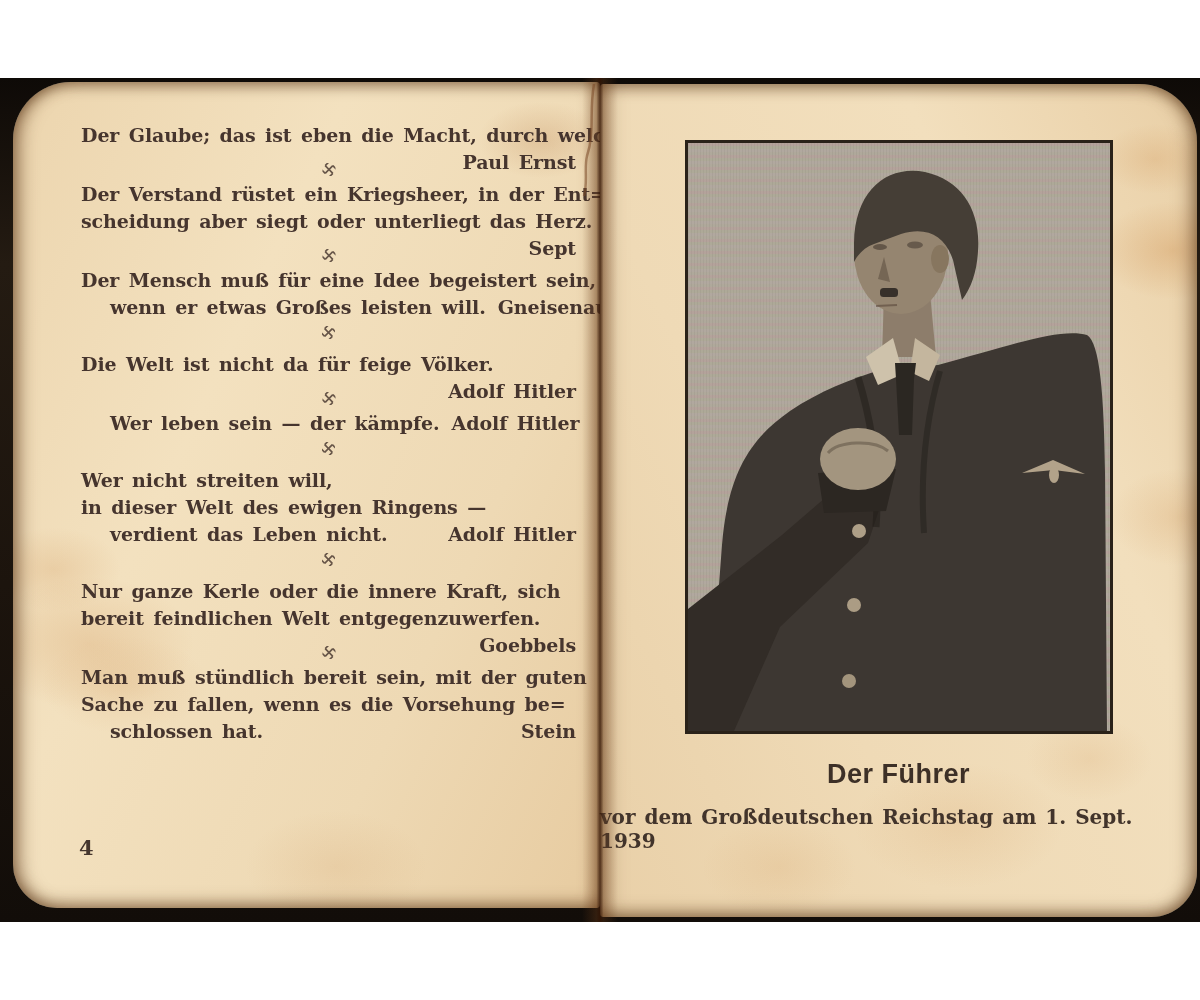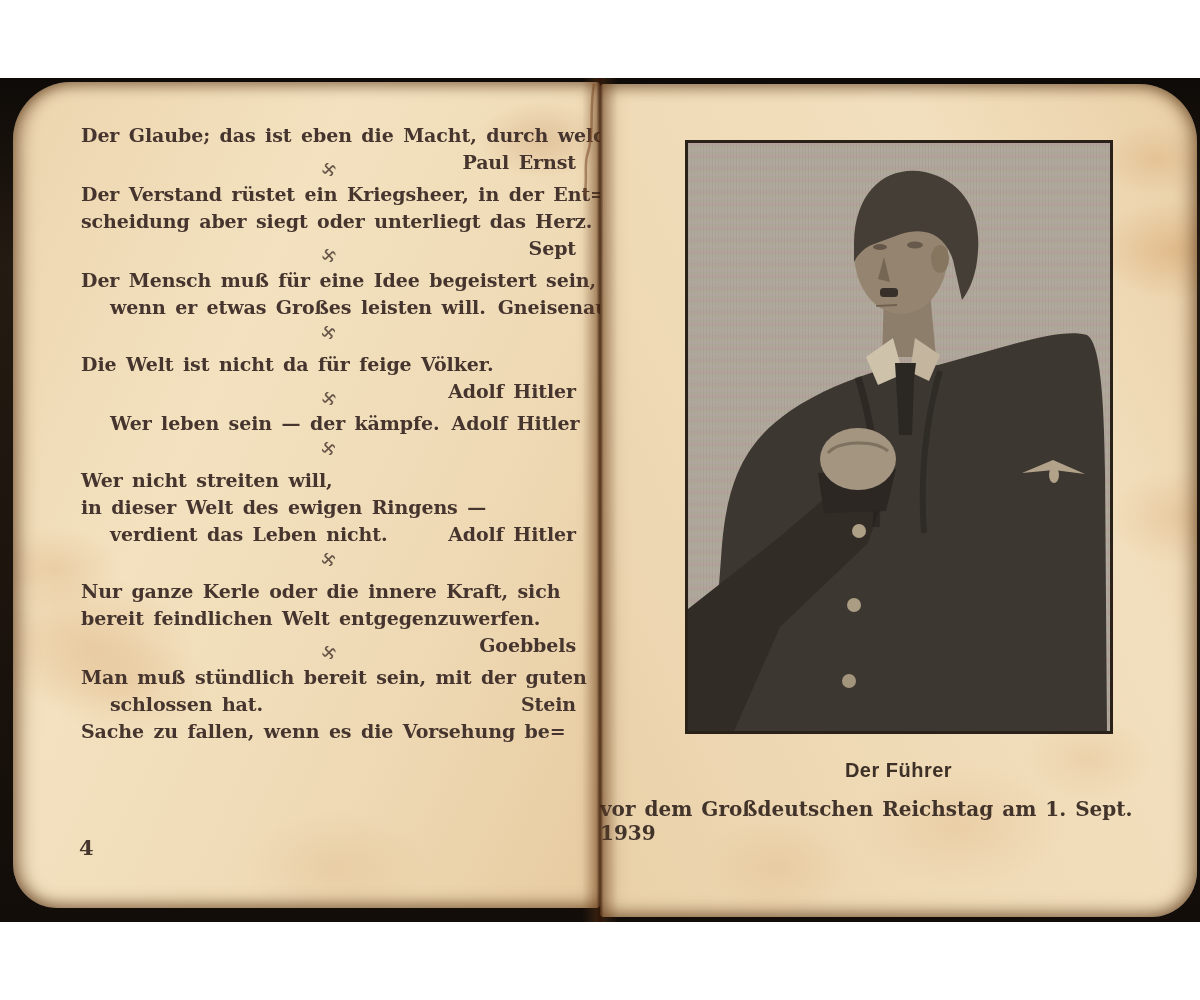--- a/index.html
+++ b/index.html
@@ -59,21 +59,21 @@
         background-color:#b0a89c;
         background-image:
           repeating-linear-gradient(180deg,
             rgba(188,150,152,.30) 0px, rgba(188,150,152,.30) 3px,
             rgba(168,172,140,.26) 3px, rgba(168,172,140,.26) 6px,
             rgba(181,168,168,.22) 6px, rgba(181,168,168,.22) 9px,
             rgba(172,170,150,.20) 9px, rgba(172,170,150,.20) 12px),
           repeating-linear-gradient(90deg, rgba(0,0,0,.05) 0 1px, rgba(255,255,255,0) 1px 3px);}
   .photo svg{position:absolute;inset:0;width:100%;height:100%;}
   .caption-title{margin-top:25px;font-family:"Liberation Sans","DejaVu Sans",sans-serif;
-        font-weight:700;font-size:20px;letter-spacing:.5px;color:#3d3027;}
+        font-weight:700;font-size:27px;letter-spacing:.5px;color:#3d3027;}
   .caption-sub{margin-top:15px;font-size:20px;font-weight:700;color:#42342b;word-spacing:2px;}
 </style>
 </head>
 <body>
 
 <div class="scan">
   <div class="backdrop"></div>
 
   <section class="page page-left">
     <div class="text-col">
@@ -191,25 +191,25 @@
                   <path d="M6 1 H10.6"></path>
                   <path d="M11 6 V10.6"></path>
                   <path d="M6 11 H1.4"></path>
                   <path d="M1 6 V1.4"></path>
                 </g>
               </svg></span>
 <span class="attribution">Goebbels</span></div>
         </div>
         <div class="quote-block">
           <div class="quote-line-row">Man muß stündlich bereit sein, mit der guten</div>
+          <div class="quote-line-row">Sache zu fallen, wenn es die Vorsehung be=</div>
           <div class="quote-line-row inline-attr">
             <span class="line-text">schlossen hat.</span>
             <span class="attribution">Stein</span>
           </div>
-          <div class="quote-line-row">Sache zu fallen, wenn es die Vorsehung be=</div>
         </div>
       </div>
     <div class="page-number">4</div>
   </section>
 
   <section class="page page-right">
     <figure class="photo" role="img" style="margin:56px 0 0 0;" aria-label="Halftone photograph of a uniformed man with clenched right hand held on his chest, light grey background">
       <svg viewBox="0 0 422 588" preserveAspectRatio="none">
 
         <path d="M 20 588 L 34 402 C 40 330 62 296 102 268 C 132 248 162 236 196 226 L 250 222 C 318 204 372 184 399 192 C 412 200 416 252 417 330 L 419 588 Z" fill="#3d3732"></path>

